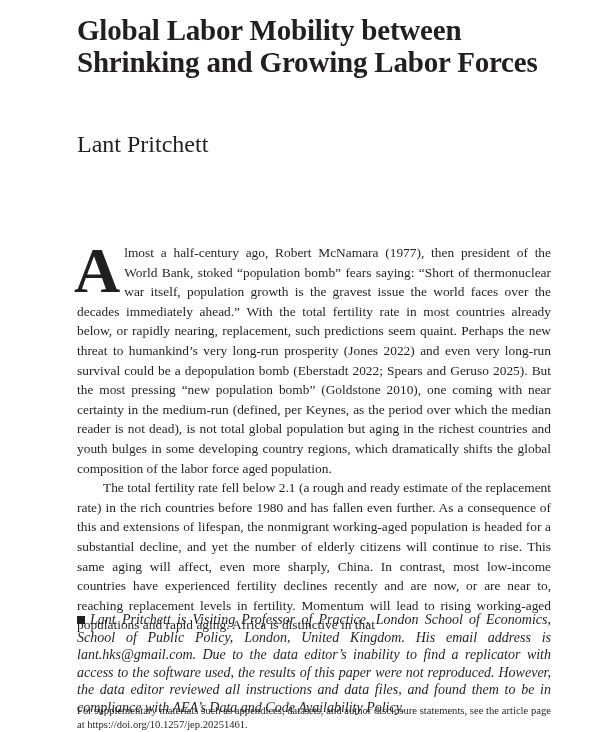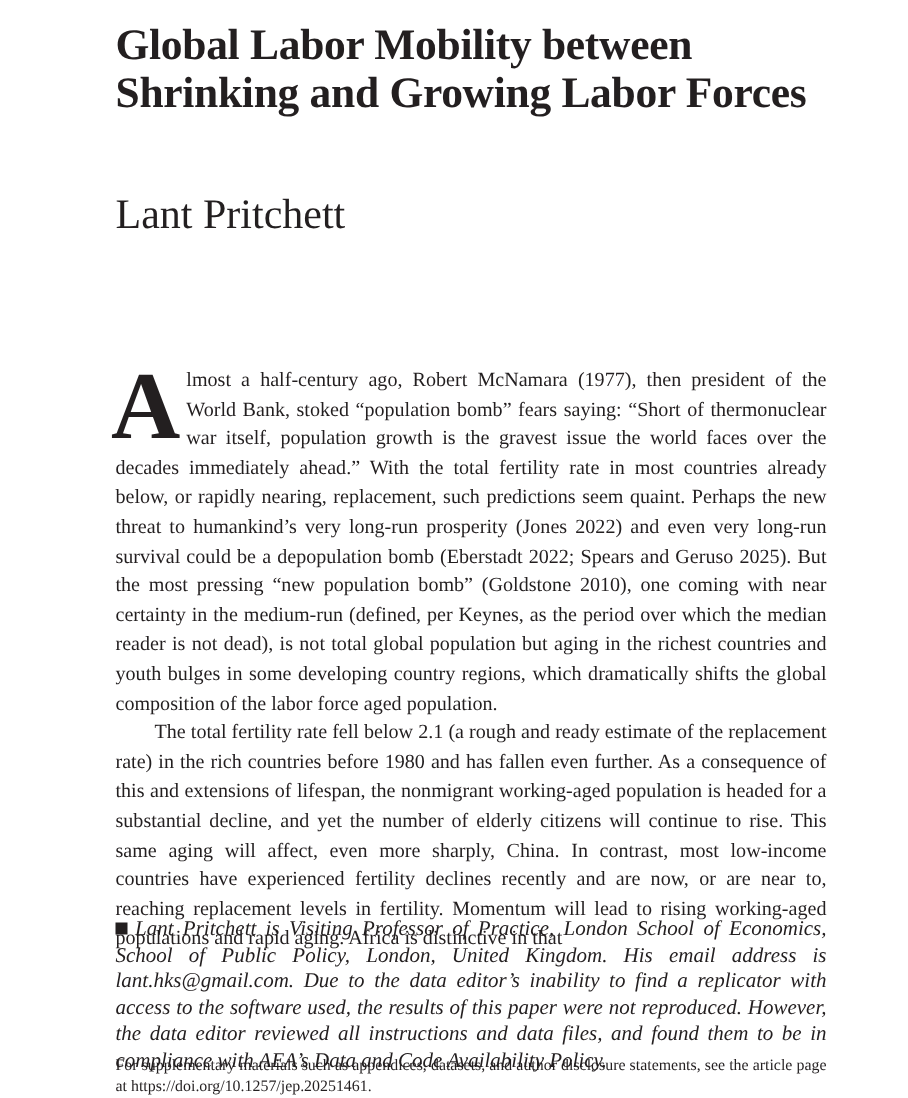--- a/index.html
+++ b/index.html
@@ -1,18 +1,18 @@
 <!DOCTYPE html>
 <html><head>
 <meta charset="utf-8">
 <style>
   html, body { margin: 0; padding: 0; background: #ffffff; }
   body { width: 605px; height: 732px; position: relative; overflow: hidden; color: #231f20; font-family: "Liberation Serif", "DejaVu Serif", serif; }
   .title { position: absolute; left: 77px; top: 14px; width: 500px; font-family: "Liberation Serif", serif; font-weight: bold; font-size: 29px; line-height: 32px; letter-spacing: -0.2px; margin: 0; }
-  .author { position: absolute; left: 77px; top: 131px; font-size: 28px; line-height: 26px; margin: 0; font-weight: normal; }
+  .author { position: absolute; left: 77px; top: 131px; font-size: 24px; line-height: 26px; margin: 0; font-weight: normal; }
   .body { position: absolute; left: 77px; top: 243px; width: 474px; font-size: 13.4px; line-height: 19.6px; text-align: justify; }
   .body p { margin: 0; text-align: justify; }
   .body p.indent { text-indent: 26px; }
   .dropcap { float: left; font-size: 64px; line-height: 52px; font-weight: bold; margin: 2px 4px -4px -3px; height: 56px; }
   .footnote { position: absolute; left: 77px; top: 611px; width: 474px; font-size: 14px; line-height: 17.6px; font-style: italic; text-align: justify; margin: 0; }
   .footnote .bullet { display: inline-block; width: 8px; height: 8px; background: #231f20; margin-right: 5px; vertical-align: 0px; font-style: normal; }
   .supp { position: absolute; left: 77px; top: 704px; width: 474px; font-size: 10.6px; line-height: 14px; text-align: justify; margin: 0; }
 </style>
 </head>
 <body>

